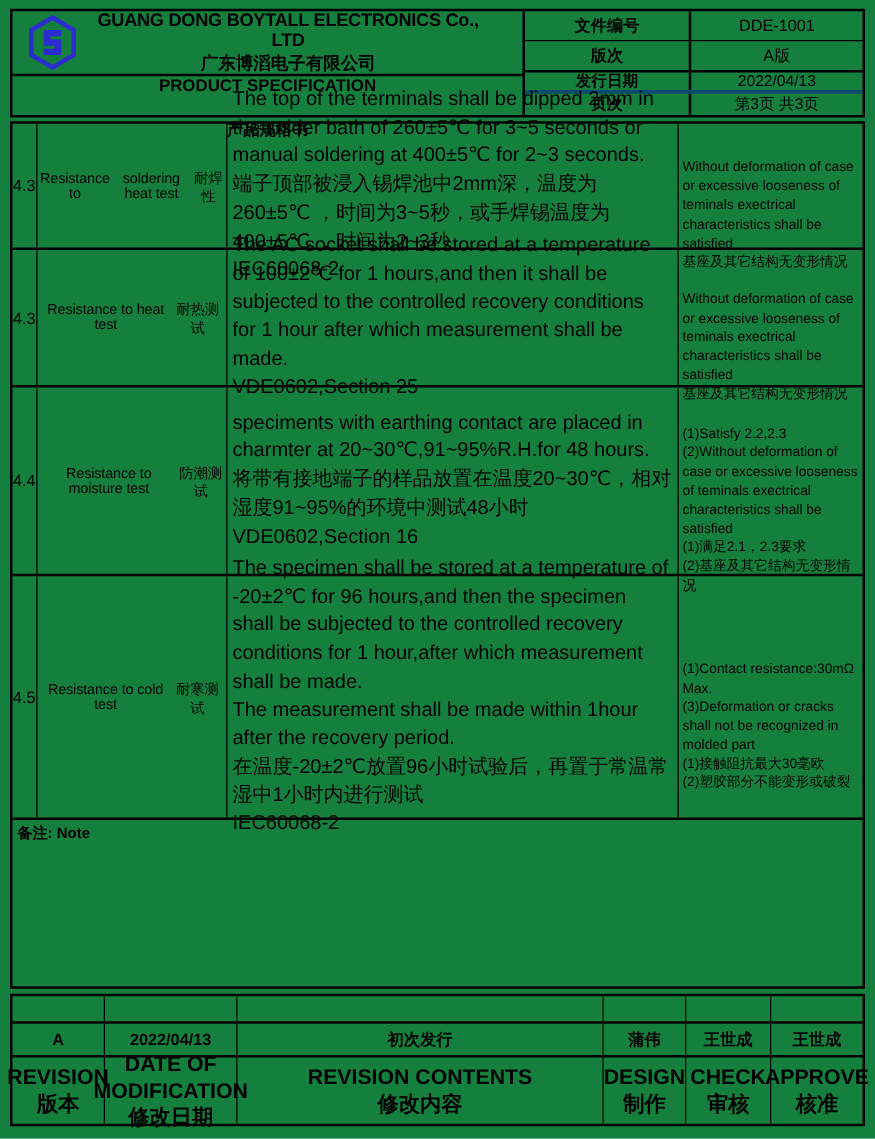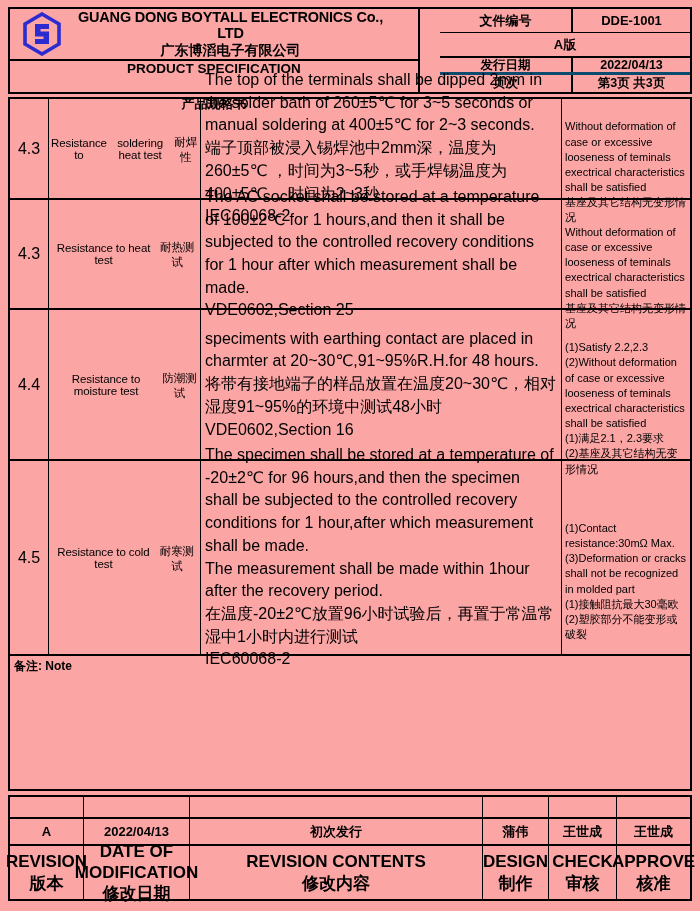--- a/index.html
+++ b/index.html
@@ -1,51 +1,51 @@
 <!DOCTYPE html>
 <html><head>
 <meta charset="utf-8">
 <style>
   html,body { margin:0; padding:0; background:#e8e8e8; }
   .page {
-    width:700px; height:911px; background:#fca5a5; position:relative;
+    width:700px; height:911px; background:#15803d; position:relative;
     font-family:"Liberation Sans","DejaVu Sans",sans-serif; color:#000;
     overflow:hidden;
   }
   .doc { position:absolute; left:8px; top:7px; width:684px; }
 
   
   .hdr { border:2px solid #000; height:87px; box-sizing:border-box; display:flex; }
   .hdr-left { width:410px; box-sizing:border-box; border-right:2px solid #000; display:flex; flex-direction:column; }
   .hdr-company { height:50px; border-bottom:2px solid #000; display:flex; align-items:center; padding-left:13px; }
   .logo-wrap { width:40px; height:46px; flex:0 0 auto; display:flex; align-items:center; }
   .hdr-names { flex:1; text-align:center; padding-right:20px; }
   .company-en { font-size:14.5px; font-weight:bold; letter-spacing:-0.2px; }
   .company-cn { font-size:14px; font-weight:bold; margin-top:1px; }
   .hdr-title { flex:1; display:flex; flex-direction:column; align-items:center; justify-content:center;gap:18px; }
   .title-en { font-size:13.5px; font-weight:bold; }
   .title-cn { font-size:13px; font-weight:bold; margin-top:1px; }
-  .hdr-right { flex:1; display:flex; flex-direction:column;padding-left:20px; }
+  .hdr-right { flex:1; display:flex; flex-direction:column; }
   .hdr-row { display:flex; box-sizing:border-box; }
   .hdr-row.r1 { height:26px; border-bottom:1px solid #000; }
   .hdr-row.r2 { height:26px; border-bottom:2px solid #000; }
   .hdr-row.r3 { height:17px; border-bottom:3px solid #0c4a6e; }
   .hdr-row.r4 { flex:1; }
   .hdr-label { width:133px; box-sizing:border-box; border-right:2px solid #000; display:flex; align-items:center; justify-content:center; font-weight:bold; font-size:13px; }
-  .hdr-value { flex:1; display:flex; align-items:center; justify-content:center; font-weight:bold; font-size:13px; }
+  .hdr-value { flex:1; display:flex; align-items:center; justify-content:center; font-weight:normal; font-size:13px; }
   .hdr-row.r3 .hdr-label, .hdr-row.r3 .hdr-value,
   .hdr-row.r4 .hdr-label, .hdr-row.r4 .hdr-value { font-size:12.5px; }
 
   
   .main { border:2px solid #000; margin-top:3px; box-sizing:border-box; }
   .mrow { display:flex; border-bottom:2px solid #000; box-sizing:border-box; }
   .mrow:last-child { border-bottom:none; }
   .mrow > div { box-sizing:border-box; border-right:1px solid #000; }
   .mrow > div:last-child { border-right:none; }
-  .c-no   { width:39px;  display:flex; align-items:center; justify-content:center; font-size:16px; }
+  .c-no   { width:20px;  display:flex; align-items:center; justify-content:center; font-size:13px; }
   .c-name { width:152px; display:flex; flex-direction:row; align-items:center; justify-content:center; text-align:center; font-size:11.5px; letter-spacing:-0.1px; padding:0 2px; }
   .c-name .cn { margin-top:2px; font-size:11.5px; }
   .c-desc { width:361px; display:flex; flex-direction:column; justify-content:center; padding:2px 4px; font-size:16px; line-height:1.42; }
   .c-crit { flex:1; display:flex; flex-direction:column; justify-content:center; padding:2px 3px; font-size:11px; line-height:1.38;margin-top:48px; }
   .c-desc p, .c-crit p { margin:0; }
   .h-r1 { height:101px; }
   .h-r2 { height:110px; }
   .h-r3 { height:151px; }
   .h-r4 { height:195px; }
   .note-row { height:133px; }
@@ -86,20 +86,21 @@
           <div class="title-en">PRODUCT SPECIFICATION</div>
           <div class="title-cn">产品规格书</div>
         </div>
       </div>
       <div class="hdr-right">
         <div class="hdr-row r1">
           <div class="hdr-label">文件编号</div>
           <div class="hdr-value">DDE-1001</div>
         </div>
         <div class="hdr-row r2">
+          <div class="hdr-label">版次</div>
           <div class="hdr-value">A版</div>
         </div>
         <div class="hdr-row r3">
           <div class="hdr-label">发行日期</div>
           <div class="hdr-value">2022/04/13</div>
         </div>
         <div class="hdr-row r4">
           <div class="hdr-label">页次</div>
           <div class="hdr-value">第3页  共3页</div>
         </div>

